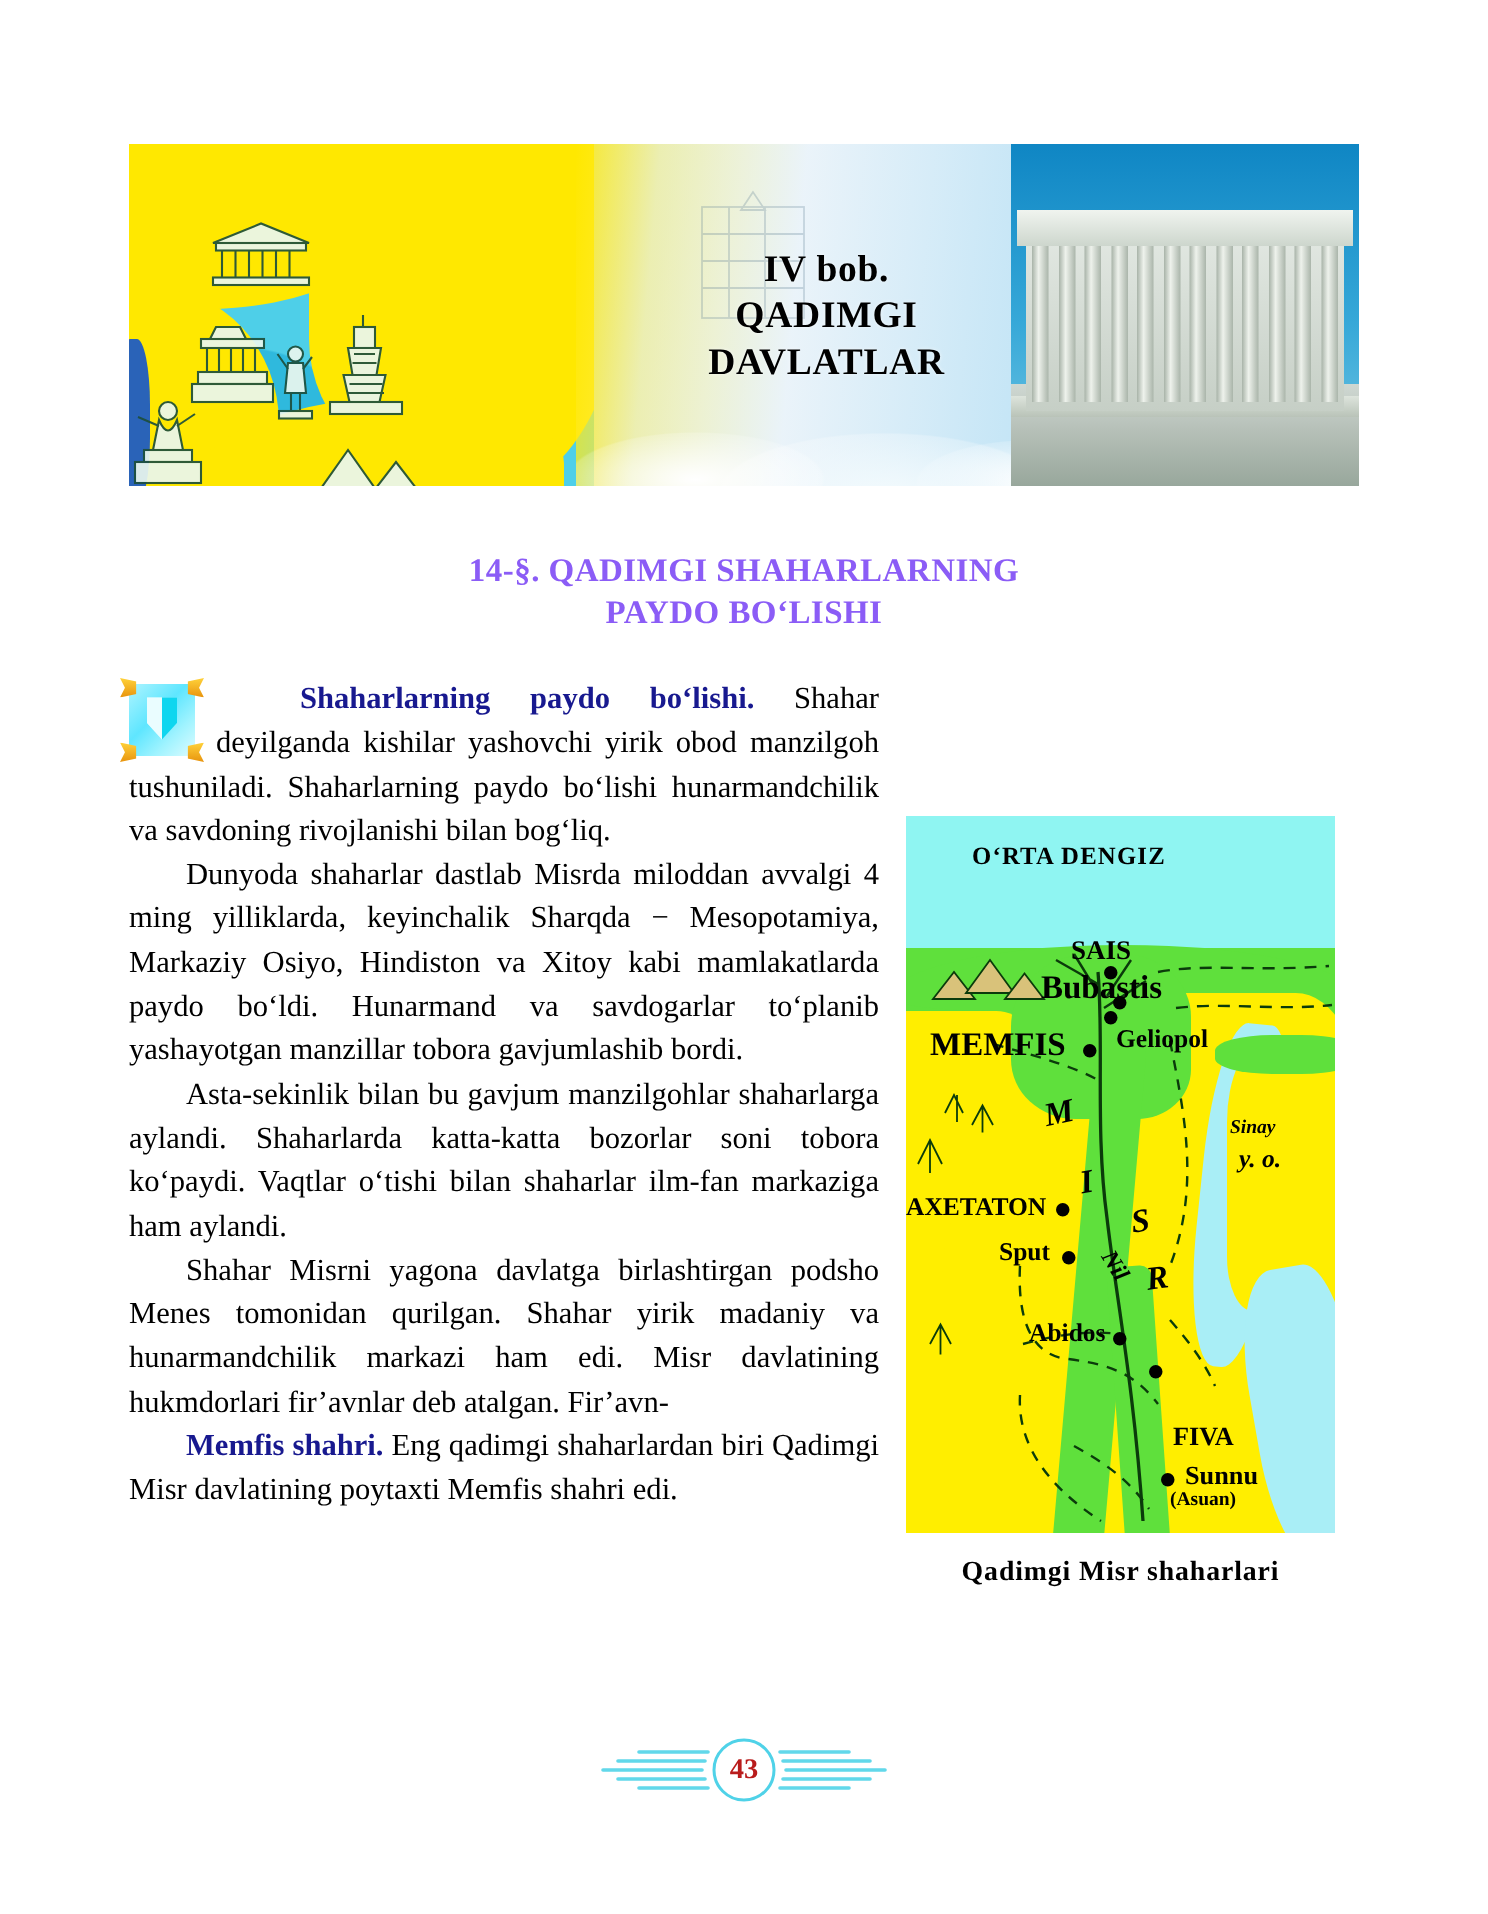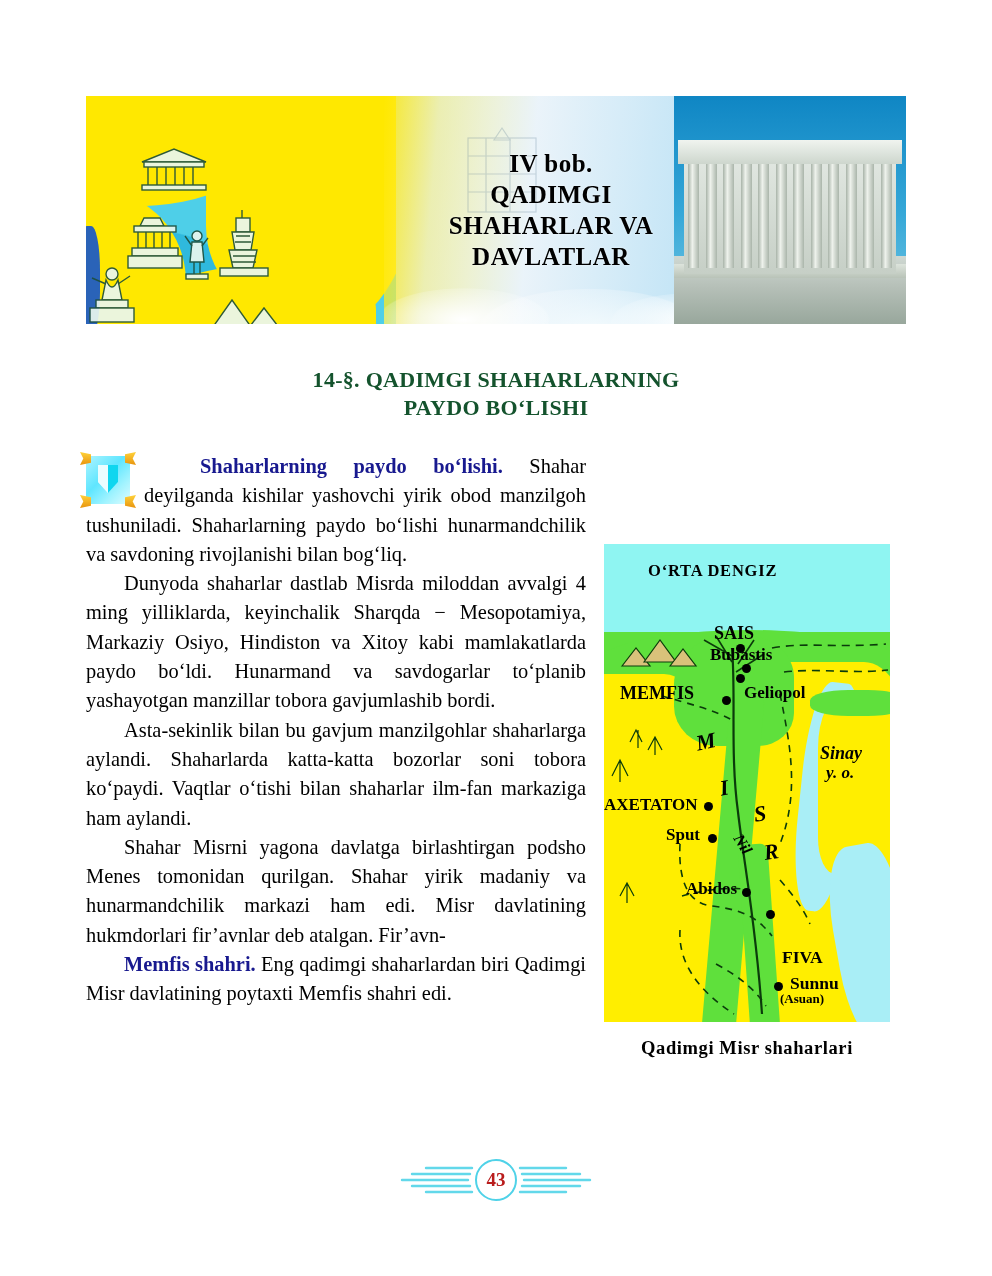--- a/index.html
+++ b/index.html
@@ -127,21 +127,21 @@
 
   
   .section-title {
     position:absolute;
     left:86px; top:366px; width:820px;
     text-align:center;
     font-family:"Liberation Serif","DejaVu Serif",serif;
     font-weight:bold;
     font-size:22px;
     line-height:28px;
-    color:#14532d;
+    color:#8b5cf6;
     letter-spacing:.3px;
   }
 
   
   .body-wrap {
     position:absolute;
     left:86px; top:452px; width:820px; height:690px;
     font-size:20.4px;
     line-height:29.3px;
     color:#000;
@@ -383,21 +383,20 @@
           <i></i>
           <i></i>
           <i></i>
       </div>
       <div class="parth-roof"></div>
     </div>
 
     <div class="banner-title">
       <span>IV bob.</span>
       <span>QADIMGI</span>
-      <span>SHAHARLAR VA</span>
       <span>DAVLATLAR</span>
     </div>
   </div>
 
   <div class="section-title">
     <div>14-§. QADIMGI SHAHARLARNING</div>
     <div>PAYDO BO‘LISHI</div>
   </div>
 
   <div class="body-wrap">
@@ -440,24 +439,24 @@
             <path d="M40 118 l16 -22 l16 22 z"></path>
             <path d="M66 122 l13 -17 l13 17 z"></path>
           </g>
         </svg>
 
         <div class="map-label" style="left:44px; top:18px; font-size:16.5px; letter-spacing:.8px;">O‘RTA DENGIZ</div>
 
         <div class="map-label" style="left:110px; top:80px; font-size:18px;">SAIS</div>
         <div class="map-dot" style="left:132px; top:100px;"></div>
 
-        <div class="map-label" style="left:106px; top:102px; font-size:17px;">Bubastis</div>
+        <div class="map-label" style="left:90px; top:102px; font-size:22px;">Bubastis</div>
         <div class="map-dot" style="left:138px; top:120px;"></div>
 
-        <div class="map-label" style="left:16px; top:140px; font-size:18px;">MEMFIS</div>
+        <div class="map-label" style="left:16px; top:140px; font-size:22px;">MEMFIS</div>
         <div class="map-dot" style="left:118px; top:152px;"></div>
 
         <div class="map-label" style="left:140px; top:140px; font-size:17px;">Geliopol</div>
         <div class="map-dot" style="left:132px; top:130px;"></div>
 
         <div class="map-label" style="left:0px; top:252px; font-size:17px;">AXETATON</div>
         <div class="map-dot" style="left:100px; top:258px;"></div>
 
         <div class="map-label" style="left:62px; top:282px; font-size:17px;">Sput</div>
         <div class="map-dot" style="left:104px; top:290px;"></div>
@@ -472,21 +471,21 @@
         <div class="map-label" style="left:176px; top:448px; font-size:13px;">(Asuan)</div>
         <div class="map-dot" style="left:170px; top:438px;"></div>
 
         <div class="map-label" style="left:92px; top:186px; font-size:22px; font-style:italic; transform:rotate(-12deg);">M</div>
         <div class="map-label" style="left:116px; top:232px; font-size:22px; font-style:italic; transform:rotate(-10deg);">I</div>
         <div class="map-label" style="left:150px; top:258px; font-size:22px; font-style:italic; transform:rotate(-8deg);">S</div>
         <div class="map-label" style="left:160px; top:296px; font-size:22px; font-style:italic; transform:rotate(-8deg);">R</div>
 
         <div class="map-label" style="left:128px; top:292px; font-size:16px; font-style:italic; transform:rotate(58deg);">Nil</div>
 
-        <div class="map-label" style="left:216px; top:200px; font-size:18px; font-style:italic;">Sinay</div>
+        <div class="map-label" style="left:216px; top:200px; font-size:13px; font-style:italic;">Sinay</div>
         <div class="map-label" style="left:222px; top:220px; font-size:17px; font-style:italic;">y. o.</div>
       </div>
       <div class="map-caption">Qadimgi Misr shaharlari</div>
     </div>
 
     <div class="float-icon">
       <div class="icon-badge">
         <span class="clip tl"></span>
         <span class="clip tr"></span>
         <span class="clip bl"></span>

